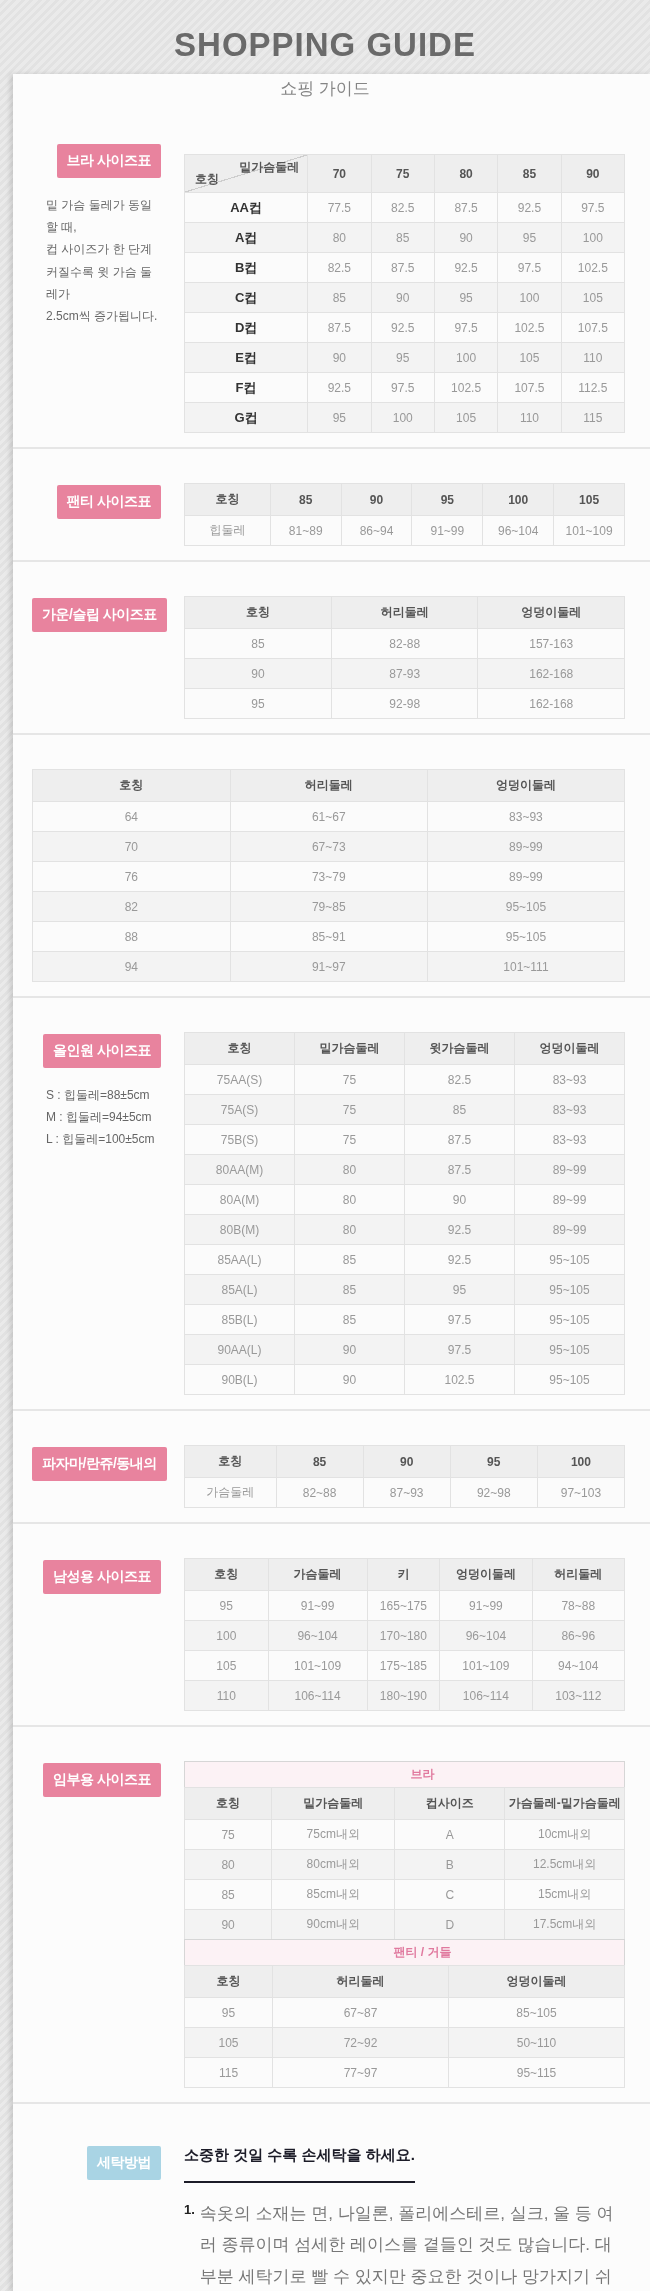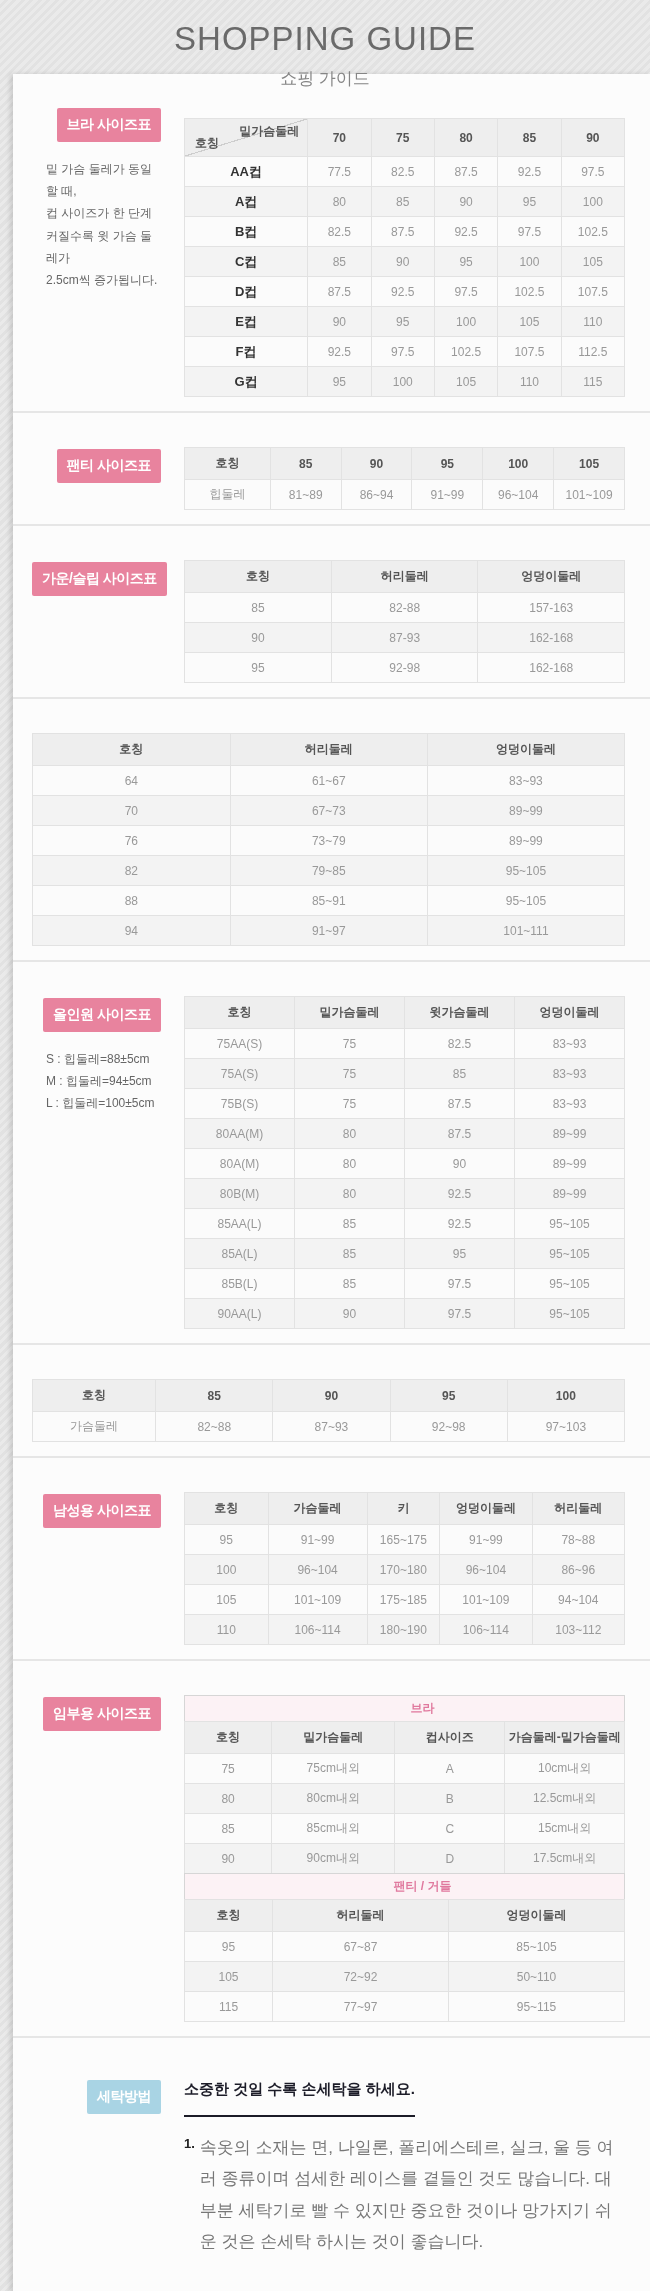--- a/index.html
+++ b/index.html
@@ -2,27 +2,27 @@
 <html style="--pink: #e8839e; --blue: #a9d4e4;"><head>
 <meta charset="utf-8">
 <style>
   html,body{margin:0;padding:0;}
   body{
     width:650px;
     font-family:"Liberation Sans","DejaVu Sans",sans-serif;
     background:repeating-linear-gradient(135deg,#eaeaea 0 3px,#e2e2e2 3px 6px);
   }
   .page-header{height:74px;text-align:center;padding-top:13px;box-sizing:border-box;}
-  .page-title{margin:8px;font-size:33px;font-weight:normal;color:#6a6a6a;letter-spacing:1px;line-height:1.1;}
+  .page-title{margin:14px;font-size:33px;font-weight:bold;color:#6a6a6a;letter-spacing:1px;line-height:1.1;}
   .page-subtitle{font-size:17px;color:#858585;margin-top:10px;}
 
   .panel{margin-left:13px;background:#fcfcfc;box-shadow:-3px 0 5px rgba(0,0,0,0.13);padding-bottom:10px;}
 
   .section{display:flex;padding:34px 25px 14px 19px;box-sizing:border-box;}
-  .section.first{padding-top:32px;}
+  .section.first{padding-top:68px;}
   .divider{height:2px;background:#e6e6e6;}
 
   .label-col{width:152px;flex-shrink:0;text-align:right;padding-right:23px;box-sizing:border-box;}
   .sec-label{display:inline-block;background:var(--pink,#e8839e);color:#fff;font-size:14px;font-weight:bold;
     padding:8px 10px;border-radius:2px;letter-spacing:-0.5px;white-space:nowrap;margin-top:2px;}
   .sec-label.blue{background:var(--blue,#a9d4e4);}
   .note{text-align:left;font-size:12px;color:#666;line-height:1.85;margin-top:16px;padding-left:14px;}
 
   .table-wrap{flex:1;}
   .table-wrap.mt12{margin-top:12px;}
@@ -381,27 +381,36 @@
                 <td>85</td>
                 <td>97.5</td>
                 <td>95~105</td>
               </tr>
               <tr>
                 <td class="first-col">90AA(L)</td>
                 <td>90</td>
                 <td>97.5</td>
                 <td>95~105</td>
               </tr>
+              <tr>
+                <td class="first-col">90B(L)</td>
+                <td>90</td>
+                <td>102.5</td>
+                <td>95~105</td>
+              </tr>
             </tbody>
           </table>
         </div>
     </div>
     <div class="divider"></div>
 
     <div class="section">
+      <div class="label-col">
+        <span class="sec-label">파자마/란쥬/동내의</span>
+      </div>
       <div class="table-wrap">
           <table>
             <colgroup>
               <col style="width: 20.8%;">
               <col style="width: 19.8%;">
               <col style="width: 19.8%;">
               <col style="width: 19.8%;">
               <col style="width: 19.8%;">
             </colgroup>
             <thead>

